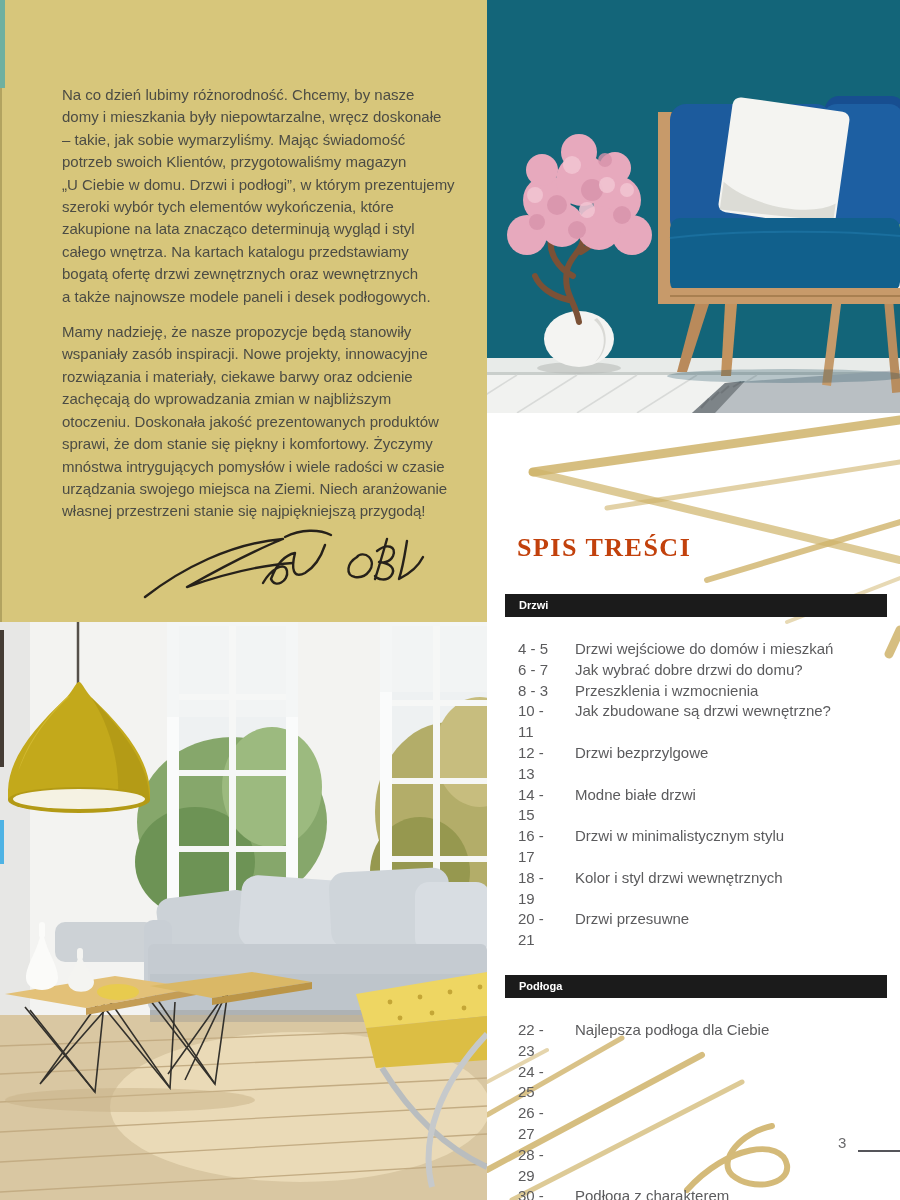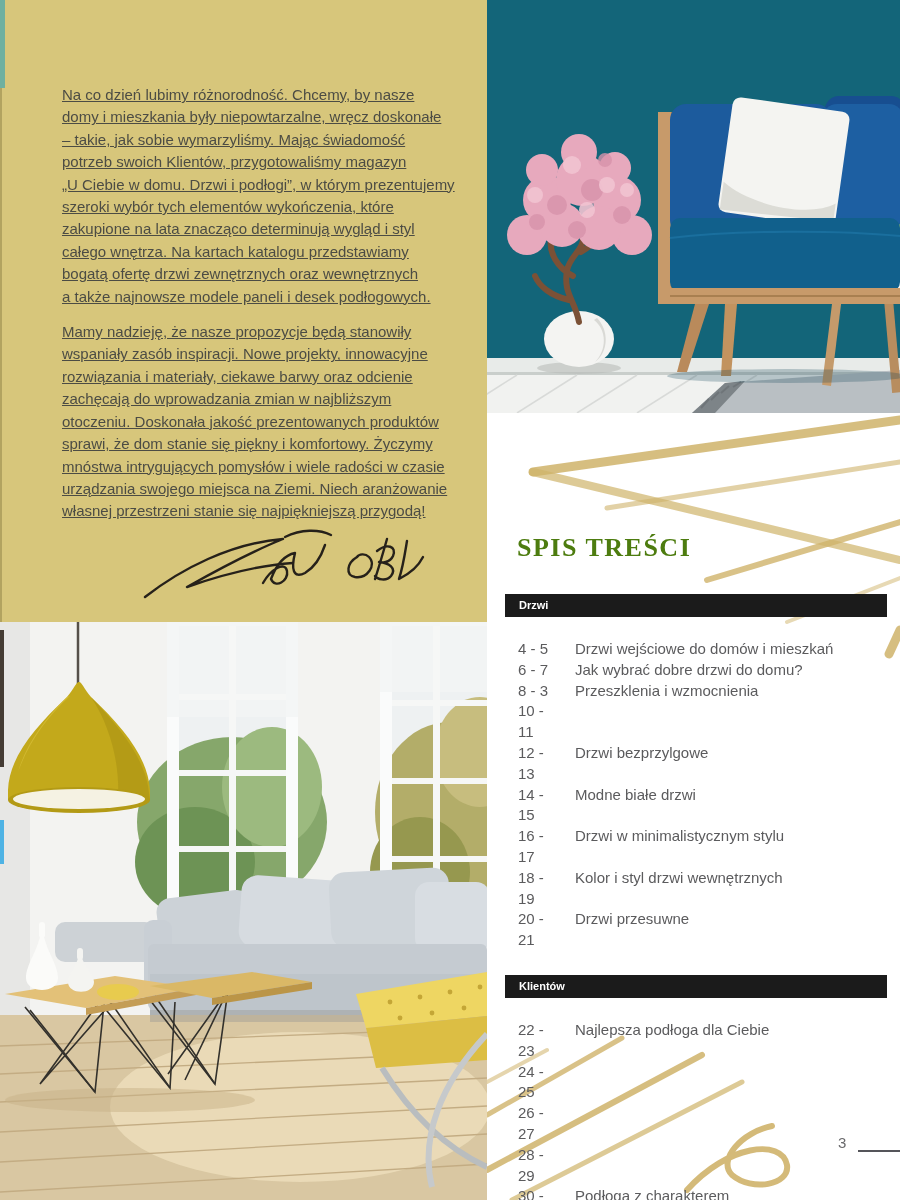--- a/index.html
+++ b/index.html
@@ -7,38 +7,38 @@
     width:900px;height:1200px;position:relative;overflow:hidden;
     background:#ffffff;font-family:"Liberation Sans",sans-serif;
   }
   
   .intro-block{position:absolute;left:0;top:0;width:487px;height:622px;background:#d7c67b;}
   .edge-stripe-teal{position:absolute;left:0;top:0;width:5px;height:88px;background:#6fb0a0;}
   .edge-line{position:absolute;left:0;top:88px;width:2px;height:534px;background:rgba(92,82,34,.30);}
   .intro-text{position:absolute;left:62px;top:84px;width:412px;}
   .intro-text p{
     margin:0 0 13px 0;white-space:pre-line;
-    font-size:15px;line-height:22.4px;color:#4c4c44;text-decoration:underline;
+    font-size:15px;line-height:22.4px;color:#4c4c44;
   }
   .signature{position:absolute;left:135px;top:513px;width:300px;height:95px;}
   .signature svg{display:block;width:100%;height:100%;}
   .sig-stroke{fill:none;stroke:#26211a;stroke-width:2.4;stroke-linecap:round;stroke-linejoin:round;}
   
   .photo-top{position:absolute;left:487px;top:0;width:413px;height:413px;}
   .photo-bottom{position:absolute;left:0;top:622px;width:487px;height:578px;}
   .photo-top svg,.photo-bottom svg{display:block;width:100%;height:100%;}
   
   .scribbles{position:absolute;left:487px;top:410px;width:413px;height:790px;z-index:1;pointer-events:none;}
   .scribbles svg{display:block;width:100%;height:100%;}
   .scr{fill:none;stroke:#cfb36a;stroke-linecap:round;stroke-linejoin:round;}
   
   .toc{position:absolute;left:505px;top:528px;width:382px;z-index:2;}
   .toc-title{
     margin:0 0 0 12px;font-family:"Liberation Serif",serif;font-weight:bold;
-    font-size:26px;line-height:40px;letter-spacing:1.5px;color:#4d7c0f;
+    font-size:26px;line-height:40px;letter-spacing:1.5px;color:#c2410c;
   }
   #toc-sections{margin-top:26px;}
   .toc-section + .toc-section{margin-top:24px;}
   .toc-bar{background:#1b1b1b;color:#ffffff;height:23px;line-height:23px;padding-left:14px;
     font-weight:bold;font-size:11px;}
   .toc-rows{padding-top:22px;}
   .toc-row{display:flex;font-size:15px;line-height:20.8px;color:#5b5b5d;}
   .toc-pages{width:57px;flex:none;padding-left:13px;box-sizing:content-box;}
   .toc-pages{width:44px;padding-left:13px;margin-right:13px;}
   .toc-title-cell{white-space:pre-line;flex:1;}
@@ -324,20 +324,21 @@
     <span class="toc-title-cell">Jak wybrać dobre drzwi do domu?</span>
   </div>
 
   <div class="toc-row">
     <span class="toc-pages">8 - 3</span>
     <span class="toc-title-cell">Przeszklenia i wzmocnienia</span>
   </div>
 
   <div class="toc-row">
     <span class="toc-pages">10 - 11</span>
+    <span class="toc-title-cell">Jak zbudowane są drzwi wewnętrzne?</span>
   </div>
 
   <div class="toc-row">
     <span class="toc-pages">12 - 13</span>
     <span class="toc-title-cell">Drzwi bezprzylgowe</span>
   </div>
 
   <div class="toc-row">
     <span class="toc-pages">14 - 15</span>
     <span class="toc-title-cell">Modne białe drzwi</span>
@@ -355,21 +356,21 @@
 
   <div class="toc-row">
     <span class="toc-pages">20 - 21</span>
     <span class="toc-title-cell">Drzwi przesuwne</span>
   </div>
 </div>
   </section>
 
   <section class="toc-section">
     <div class="toc-bar">
-      <span class="toc-bar-label">Klientów</span>
+      <span class="toc-bar-label">Podłoga</span>
     </div>
     <div class="toc-rows">
   <div class="toc-row">
     <span class="toc-pages">22 - 23</span>
     <span class="toc-title-cell">Najlepsza podłoga dla Ciebie</span>
   </div>
 
   <div class="toc-row">
     <span class="toc-pages">24 - 25</span>
   </div>

